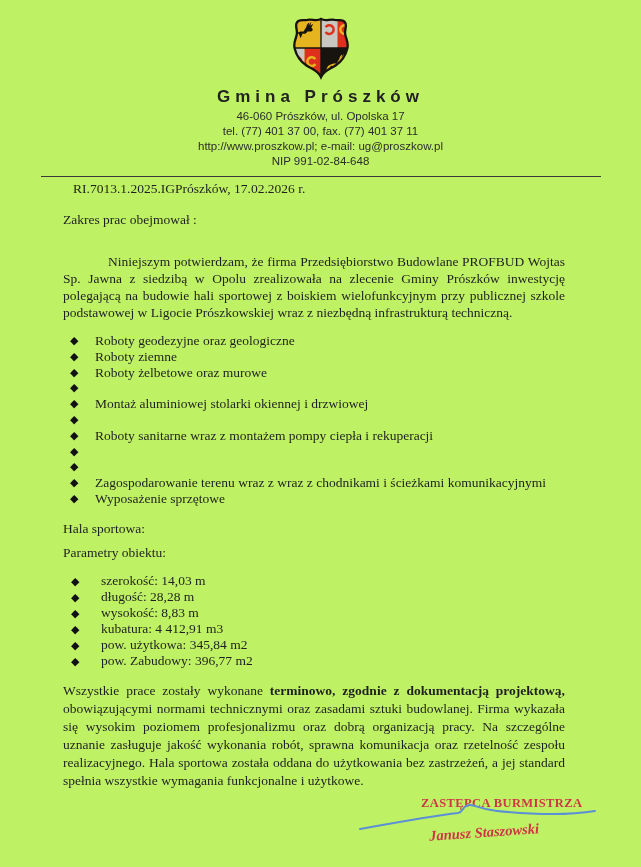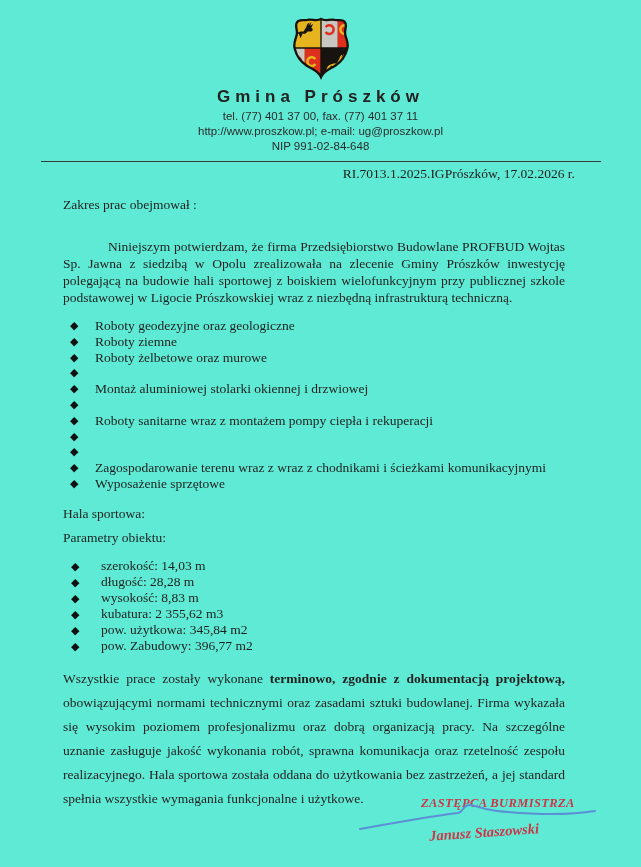--- a/index.html
+++ b/index.html
@@ -1,20 +1,20 @@
 <!DOCTYPE html>
 <html><head>
 <meta charset="utf-8">
 <style>
   html,body { margin:0; padding:0; background:#e8e8e8; }
   .page {
     position: relative;
     width: 641px; height: 867px;
     margin: 0 auto;
-    background: #5eead4;
+    background: #bef264;
     color: #1f1f1f;
     font-family: "Liberation Serif", serif;
     overflow: hidden;
   }
   
   .letterhead { text-align: center; padding-top: 16px; }
   .crest { display: inline-block; line-height: 0; }
   .muni-name {
     font-family: "Liberation Sans", sans-serif;
     font-weight: bold;
@@ -31,56 +31,55 @@
     margin-top: 2px;
   }
   .rule {
     border: none;
     border-top: 1.6px solid #3a3a3a;
     margin: 7px 40px 0 41px;
   }
   
   .ref-row {
     display: flex;
-    justify-content: flex-end;
+    justify-content: flex-start;
     padding: 4px 66px 0 73px;
     font-size: 13.5px;
   }
   
   .content {
     padding: 0 76px 0 63px;
     font-size: 13.5px;
     line-height: 17px;
   }
   .para { margin: 0; text-align: justify; }
   .intro { margin-top: 25px; text-indent: 45px; }
   .scope-heading { margin-top: 14px; }
   ul.dlist { list-style: none; margin: 12px 0 0 0; padding: 0; }
   ul.dlist li { display: flex; line-height: 15.8px; }
   ul.dlist .bullet { width: 25px; padding-left: 7px; font-size: 11px; color:#111; }
   .params-heading { margin-top: 7px; }
   .object-name { margin-top: 13px; }
   ul.plist li { line-height: 16px; }
   ul.plist .bullet { width: 30px; padding-left: 8px; }
   .value-line { margin-top: 13px; }
-  .closing { margin-top: 13px; line-height: 24px; }
+  .closing { margin-top: 13px; line-height: 18px; }
   
   .stamp {
     position: absolute;
     left: 355px; top: 793px;
     width: 250px; height: 70px;
   }
   .stamp-title {
     position: absolute; left: 66px; top: 3px;
     font-family: "Liberation Serif", serif;
     font-weight: bold;
     font-size: 12.5px;
     letter-spacing: 0.4px;
     white-space: nowrap;
-    font-style: italic;
   }
   .sig-svg { position: absolute; left: 0; top: 10px; }
   .signatory {
     position: absolute; left: 74px; top: 31px;
     font-family: "Liberation Serif", serif;
     font-style: italic;
     font-weight: bold;
     font-size: 14.5px;
     transform: rotate(-4deg);
     white-space: nowrap;
@@ -116,20 +115,21 @@
 
           <path d="M5.3,44.5 A4.5,4.5 0 1 1 5.3,49.5" fill="none" stroke="#df2f1d" stroke-width="2.6"></path>
           <path d="M28.2,44.5 A4.5,4.5 0 1 0 28.2,49.5" fill="none" stroke="#e6b41e" stroke-width="2.6"></path>
           <path d="M34,0 V66 M0,33 H68" stroke="#17130f" stroke-width="1.4" fill="none"></path>
         </g>
         <path d="M34,3 C30,6 25,3 20,4 C14,5 11,3 9,7 C7,11 10,14 9,19 C8,25 5,28 7,34 C9,42 13,47 19,51 C25,55 31,56 34,63 C37,56 43,55 49,51 C55,47 59,42 61,34 C63,28 60,25 59,19 C58,14 61,11 59,7 C57,3 54,5 48,4 C43,3 38,6 34,3 Z" fill="none" stroke="#17130f" stroke-width="2.4"></path>
       </svg>
     </span>
     <div class="muni-name">Gmina Prószków</div>
     <div class="addr">
+      <div>46-060 Prószków, ul. Opolska 17</div>
       <div>tel. (77) 401 37 00, fax. (77) 401 37 11</div>
       <div>http://www.proszkow.pl; e-mail: ug@proszkow.pl</div>
       <div>NIP 991-02-84-648</div>
     </div>
   </div>
 
   <hr class="rule">
 
   <div class="ref-row">
     <span>RI.7013.1.2025.IG</span>
@@ -197,21 +197,21 @@
         <li>
         <span class="bullet">◆</span>
         <span class="item-text">długość: 28,28 m</span>
       </li>
         <li>
         <span class="bullet">◆</span>
         <span class="item-text">wysokość: 8,83 m</span>
       </li>
         <li>
         <span class="bullet">◆</span>
-        <span class="item-text">kubatura: 2 355,62 m3</span>
+        <span class="item-text">kubatura: 4 412,91 m3</span>
       </li>
         <li>
         <span class="bullet">◆</span>
         <span class="item-text">pow. użytkowa: 345,84 m2</span>
       </li>
         <li>
         <span class="bullet">◆</span>
         <span class="item-text">pow. Zabudowy: 396,77 m2</span>
       </li>
       </ul>

